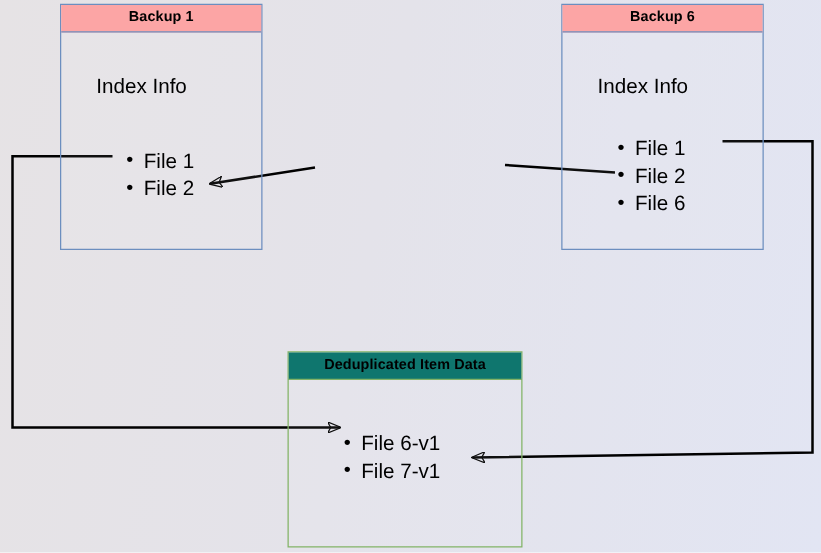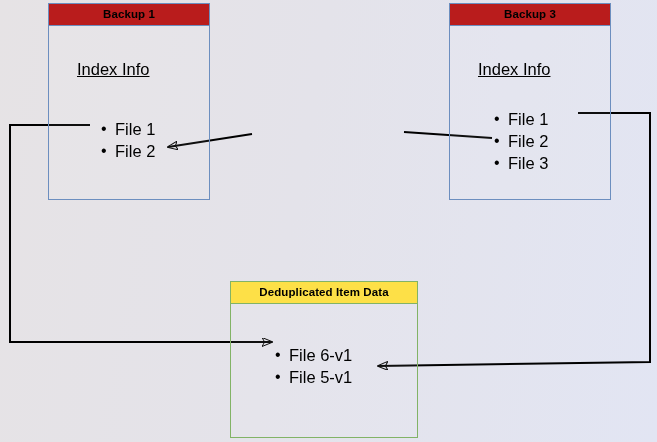--- a/index.html
+++ b/index.html
@@ -30,39 +30,38 @@
   .box.green {
     border-color: #82b366;
   }
   .box-header {
     box-sizing: border-box;
     height: 22px;
     line-height: 21px;
     text-align: center;
     font-size: 11.5px;
     font-weight: bold;
-    background: #b91c1c;
+    background: #fca5a5;
     border-bottom: 1.5px solid #6c8ebf;
     letter-spacing: 0.1px;
   }
   .box.green .box-header {
-    background: #fde047;
+    background: #0f766e;
     border-bottom-color: #82b366;
   }
   .box-body {
     position: relative;
     height: calc(100% - 22px);
   }
   .index-title {
     position: absolute;
     left: 28px;
     top: 34px;
     font-size: 16.5px;
     white-space: nowrap;
-    text-decoration: underline;
   }
   .file-list {
     position: absolute;
     margin: 0;
     padding: 0;
     list-style: none;
   }
   .file-list li {
     font-size: 16.5px;
     line-height: 22px;
@@ -121,35 +120,35 @@
   <div class="box-body">
     <div class="index-title">Index Info</div>
     <ul class="file-list" id="b1-list">
       <li>File 1</li>
       <li>File 2</li>
     </ul>
   </div>
 </div>
 
 <div class="box" id="box-backup2" style="left:449px; top:3px; width:162px; height:197px;">
-  <div class="box-header">Backup 3</div>
+  <div class="box-header">Backup 6</div>
   <div class="box-body">
     <div class="index-title">Index Info</div>
     <ul class="file-list" id="b2-list">
       <li>File 1</li>
       <li>File 2</li>
-      <li>File 3</li>
+      <li>File 6</li>
     </ul>
   </div>
 </div>
 
 <div class="box green" id="box-dedup" style="left:230px; top:281px; width:188px; height:157px;">
   <div class="box-header">Deduplicated Item Data</div>
   <div class="box-body">
     <ul class="file-list" id="dd-list">
       <li>File 6-v1</li>
-      <li>File 5-v1</li>
+      <li>File 7-v1</li>
     </ul>
   </div>
 </div>
 
 <div class="edge-label" id="label-direct-reference">
 </div>
 
 </body></html>

